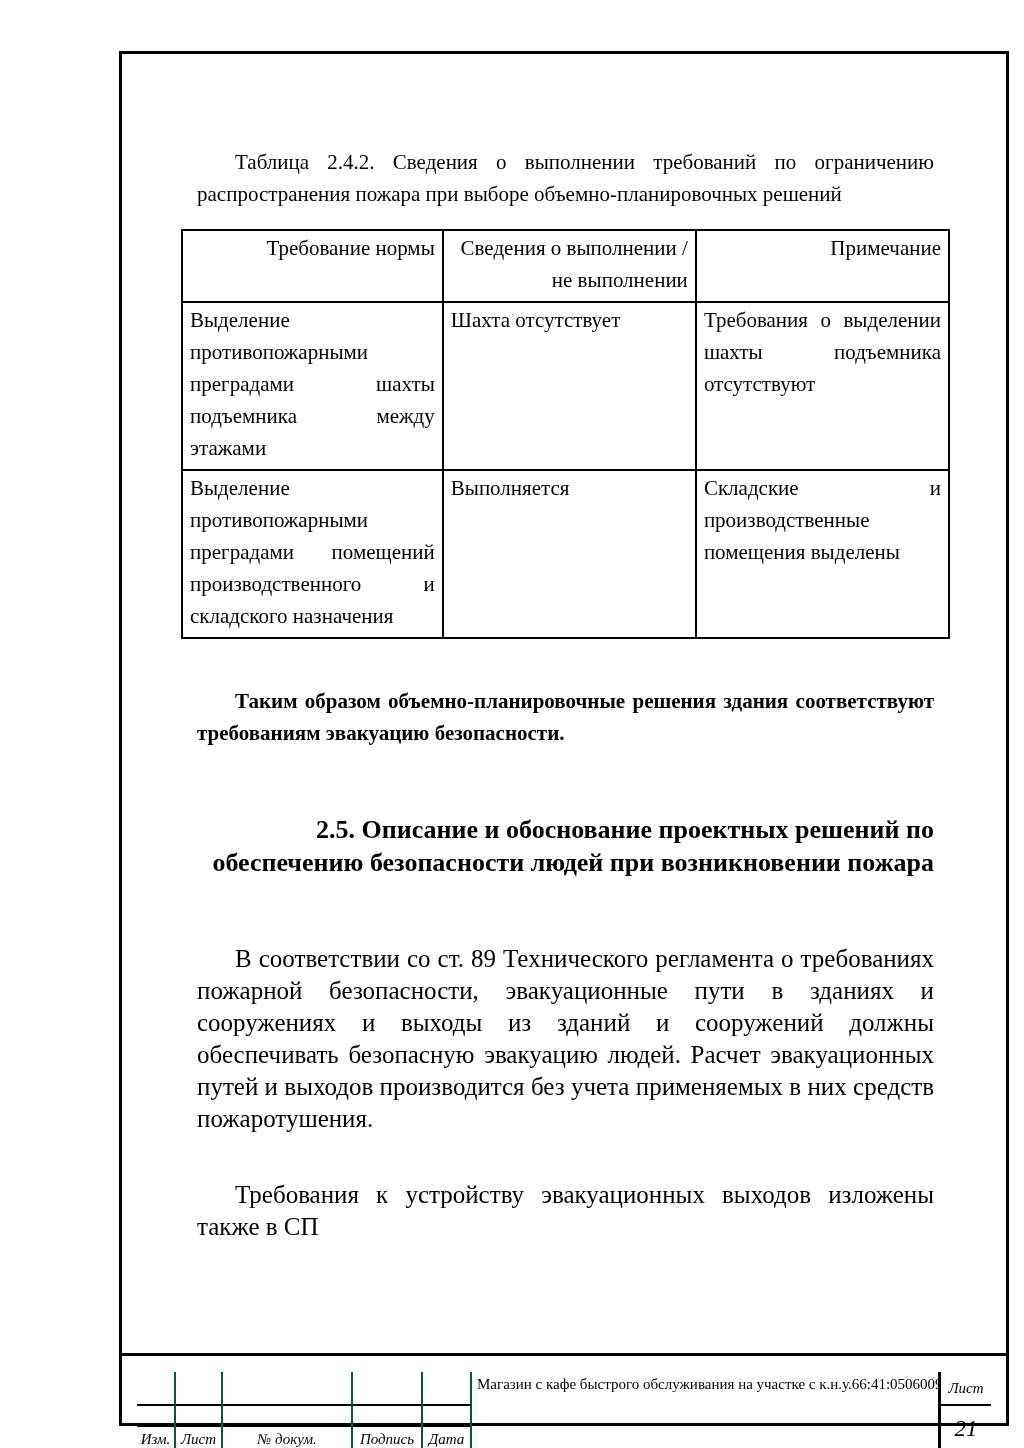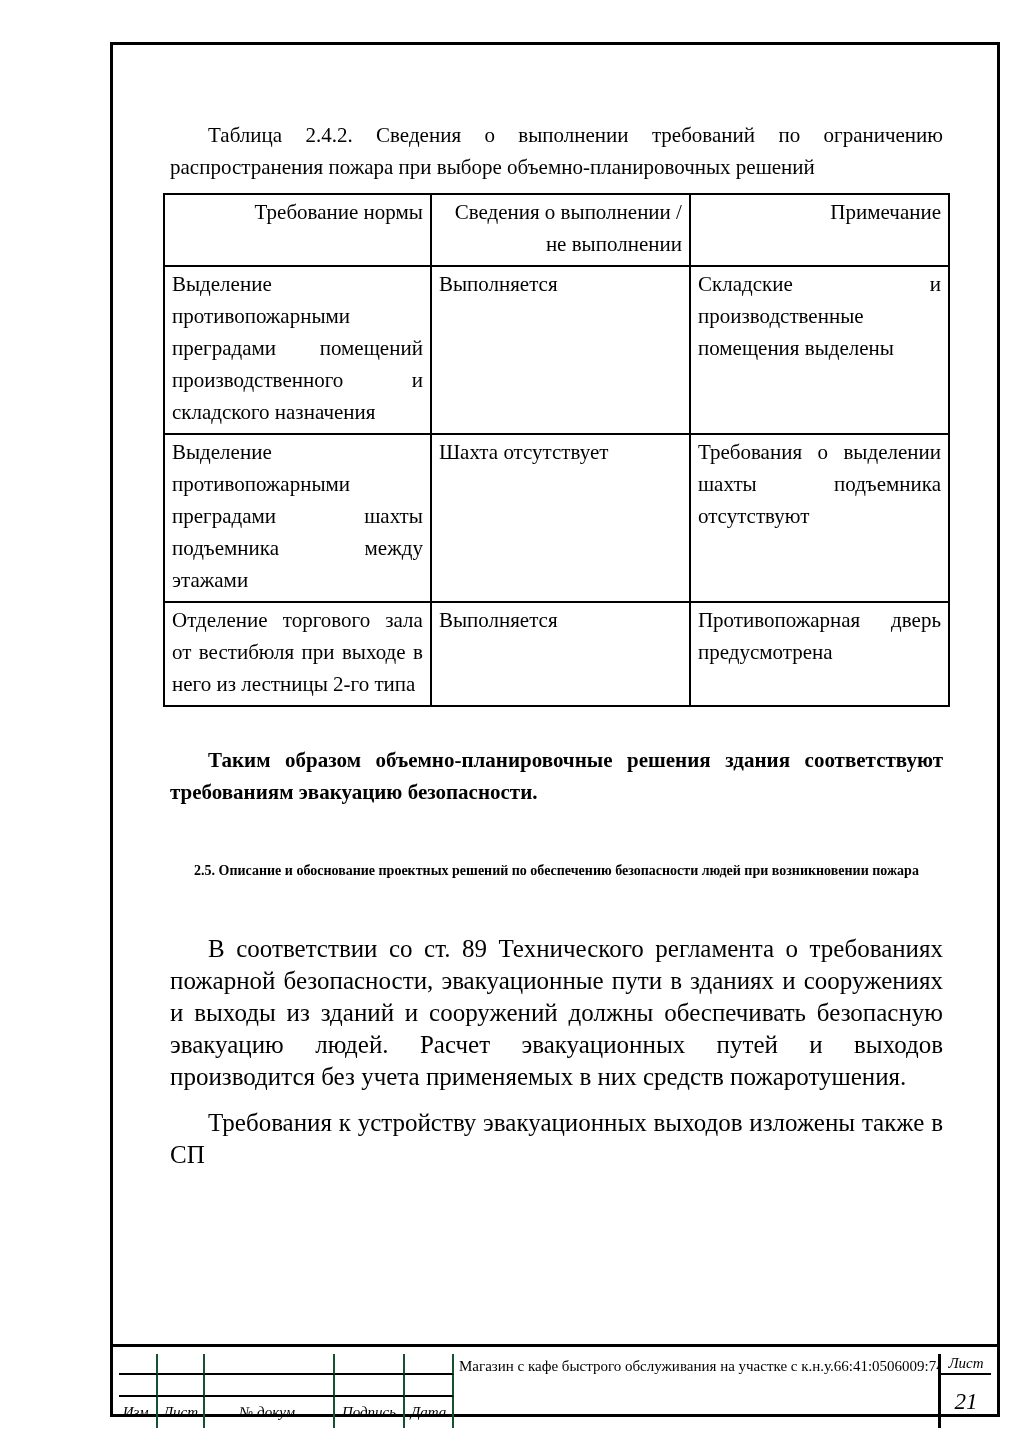--- a/index.html
+++ b/index.html
@@ -1,15 +1,15 @@
 <!DOCTYPE html>
 <html><head>
 <meta charset="utf-8">
 <style>
-  * { margin: 0; padding: 7px; box-sizing: border-box; }
+  * { margin: 0; padding: 16px; box-sizing: border-box; }
   html, body { background: #ffffff; }
   body {
     width: 1024px; height: 1448px;
     position: relative;
     font-family: "Liberation Serif", "DejaVu Serif", serif;
     color: #000000;
   }
   .frame {
     position: absolute;
     left: 103px; top: 35px;
@@ -46,33 +46,33 @@
   .conclusion {
     margin-top: 30px;
     font-size: 21px;
     line-height: 32px;
     font-weight: bold;
     text-align: justify;
     text-indent: 38px;
   }
   .section-heading {
     margin-top: 32px;
-    font-size: 14px;
+    font-size: 26px;
     line-height: 33px;
     font-weight: bold;
-    text-align: center;
+    text-align: right;
   }
   .body-para {
     margin-top: 32px;
     font-size: 25px;
     line-height: 32px;
     text-align: justify;
     text-indent: 38px;
   }
-  .body-para.second { margin-top: 0; }
+  .body-para.second { margin-top: 12px; }
   
   .titleblock {
     position: absolute;
     left: -1px; right: -1px; bottom: 0;
     height: 70px;
     border-top: 3px solid #000;
     display: grid;
     grid-template-columns: 39px 47px 130px 70px 49px 1fr 50px;
     grid-template-rows: 21px 22px 1fr;
   }
@@ -119,33 +119,28 @@
     <table class="req-table">
       <thead>
         <tr>
           <th class="col-1">Требование нормы</th>
           <th class="col-2">Сведения о выполнении /не выполнении</th>
           <th class="col-3">Примечание</th>
         </tr>
       </thead>
       <tbody>
         <tr>
-          <td>Выделение противопожарными преградами помещений производственного и складского назначения</td>
-          <td>Выполняется</td>
-          <td>Складские и производственные помещения выделены</td>
-        </tr>
-        <tr>
           <td>Выделение противопожарными преградами шахты подъемника между этажами</td>
           <td>Шахта отсутствует</td>
           <td>Требования о выделении шахты подъемника отсутствуют</td>
         </tr>
         <tr>
-          <td>Отделение торгового зала от вестибюля при выходе в него из лестницы 2-го типа</td>
+          <td>Выделение противопожарными преградами помещений производственного и складского назначения</td>
           <td>Выполняется</td>
-          <td>Противопожарная дверь предусмотрена</td>
+          <td>Складские и производственные помещения выделены</td>
         </tr>
       </tbody>
     </table>
 
     <p class="conclusion">Таким образом объемно-планировочные решения здания соответствуют требованиям эвакуацию безопасности.</p>
 
     <h2 class="section-heading">2.5. Описание и обоснование проектных решений по обеспечению безопасности людей при возникновении пожара</h2>
 
     <p class="body-para">В соответствии со ст. 89 Технического регламента о требованиях пожарной безопасности, эвакуационные пути в зданиях и сооружениях и выходы из зданий и сооружений должны обеспечивать безопасную эвакуацию людей. Расчет эвакуационных путей и выходов производится без учета применяемых в них средств пожаротушения.</p>
     <p class="body-para second">Требования к устройству эвакуационных выходов изложены также в СП</p>

